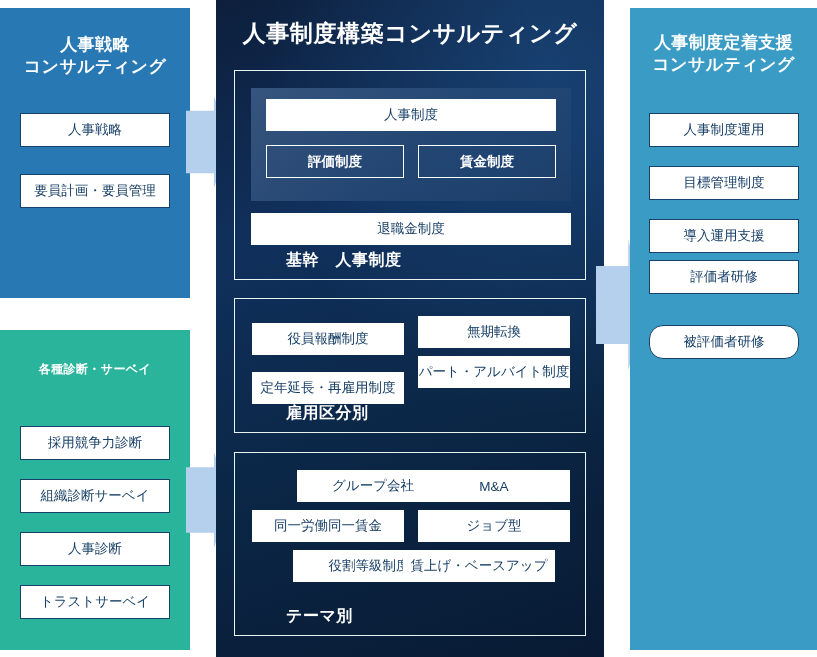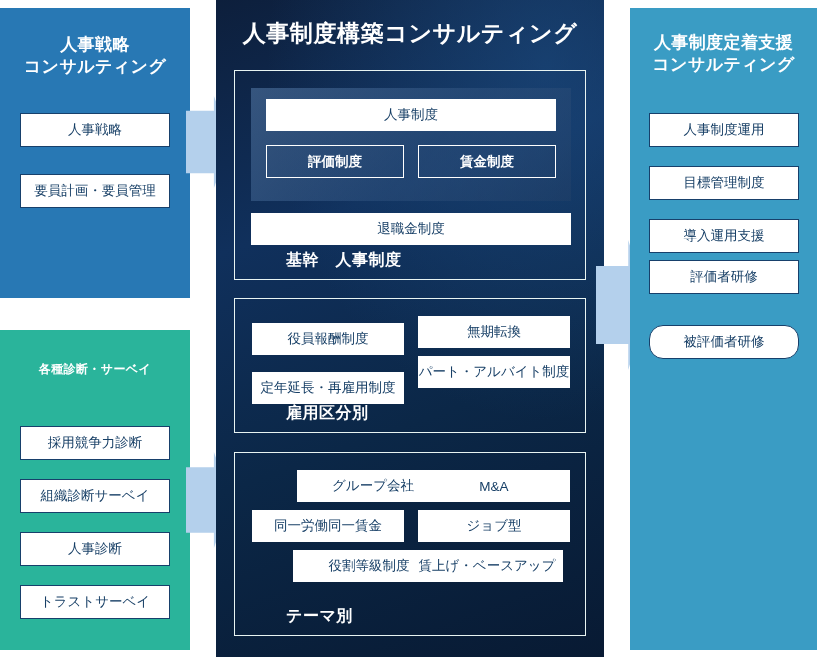--- a/index.html
+++ b/index.html
@@ -254,21 +254,21 @@
 
       <div class="group-label">雇用区分別</div>
     </div>
 
     <div class="group group-theme">
       <div class="card" style="left:17px; top:17px; width:152px; height:32px;margin-left:45px;">グループ会社</div>
       <div class="card" style="left:183px; top:17px; width:152px; height:32px;">M&amp;A</div>
       <div class="card" style="left:17px; top:57px; width:152px; height:32px;">同一労働同一賃金</div>
       <div class="card" style="left:183px; top:57px; width:152px; height:32px;">ジョブ型</div>
       <div class="card" style="left:17px; top:97px; width:152px; height:32px;margin-left:41px;">役割等級制度</div>
-      <div class="card" style="left:176px; top:97px; width:152px; height:32px;">賃上げ・ベースアップ</div>
+      <div class="card" style="left:168px; top:97px; width:152px; height:32px;">賃上げ・ベースアップ</div>
 
       <div class="group-label">テーマ別</div>
     </div>
 
   </div>
 
   <div class="arrow arrow-right"></div>
 
   <div class="panel right-panel">
     <div class="panel-title">人事制度定着支援

